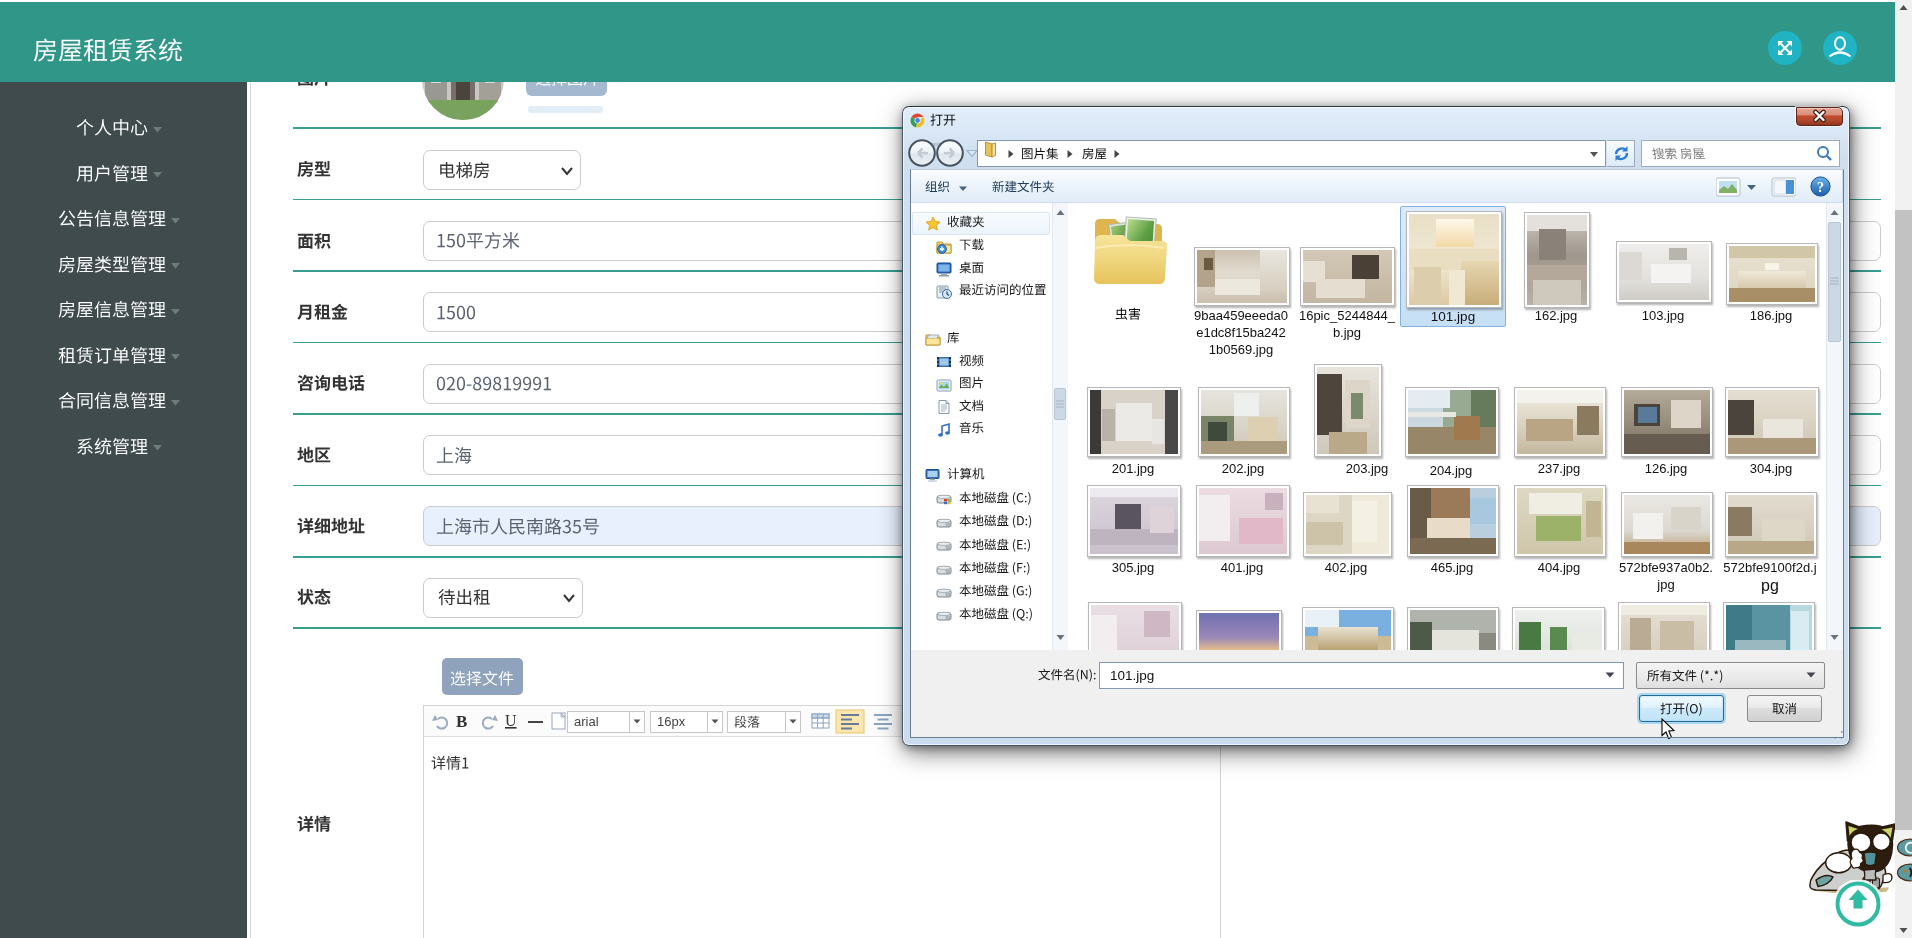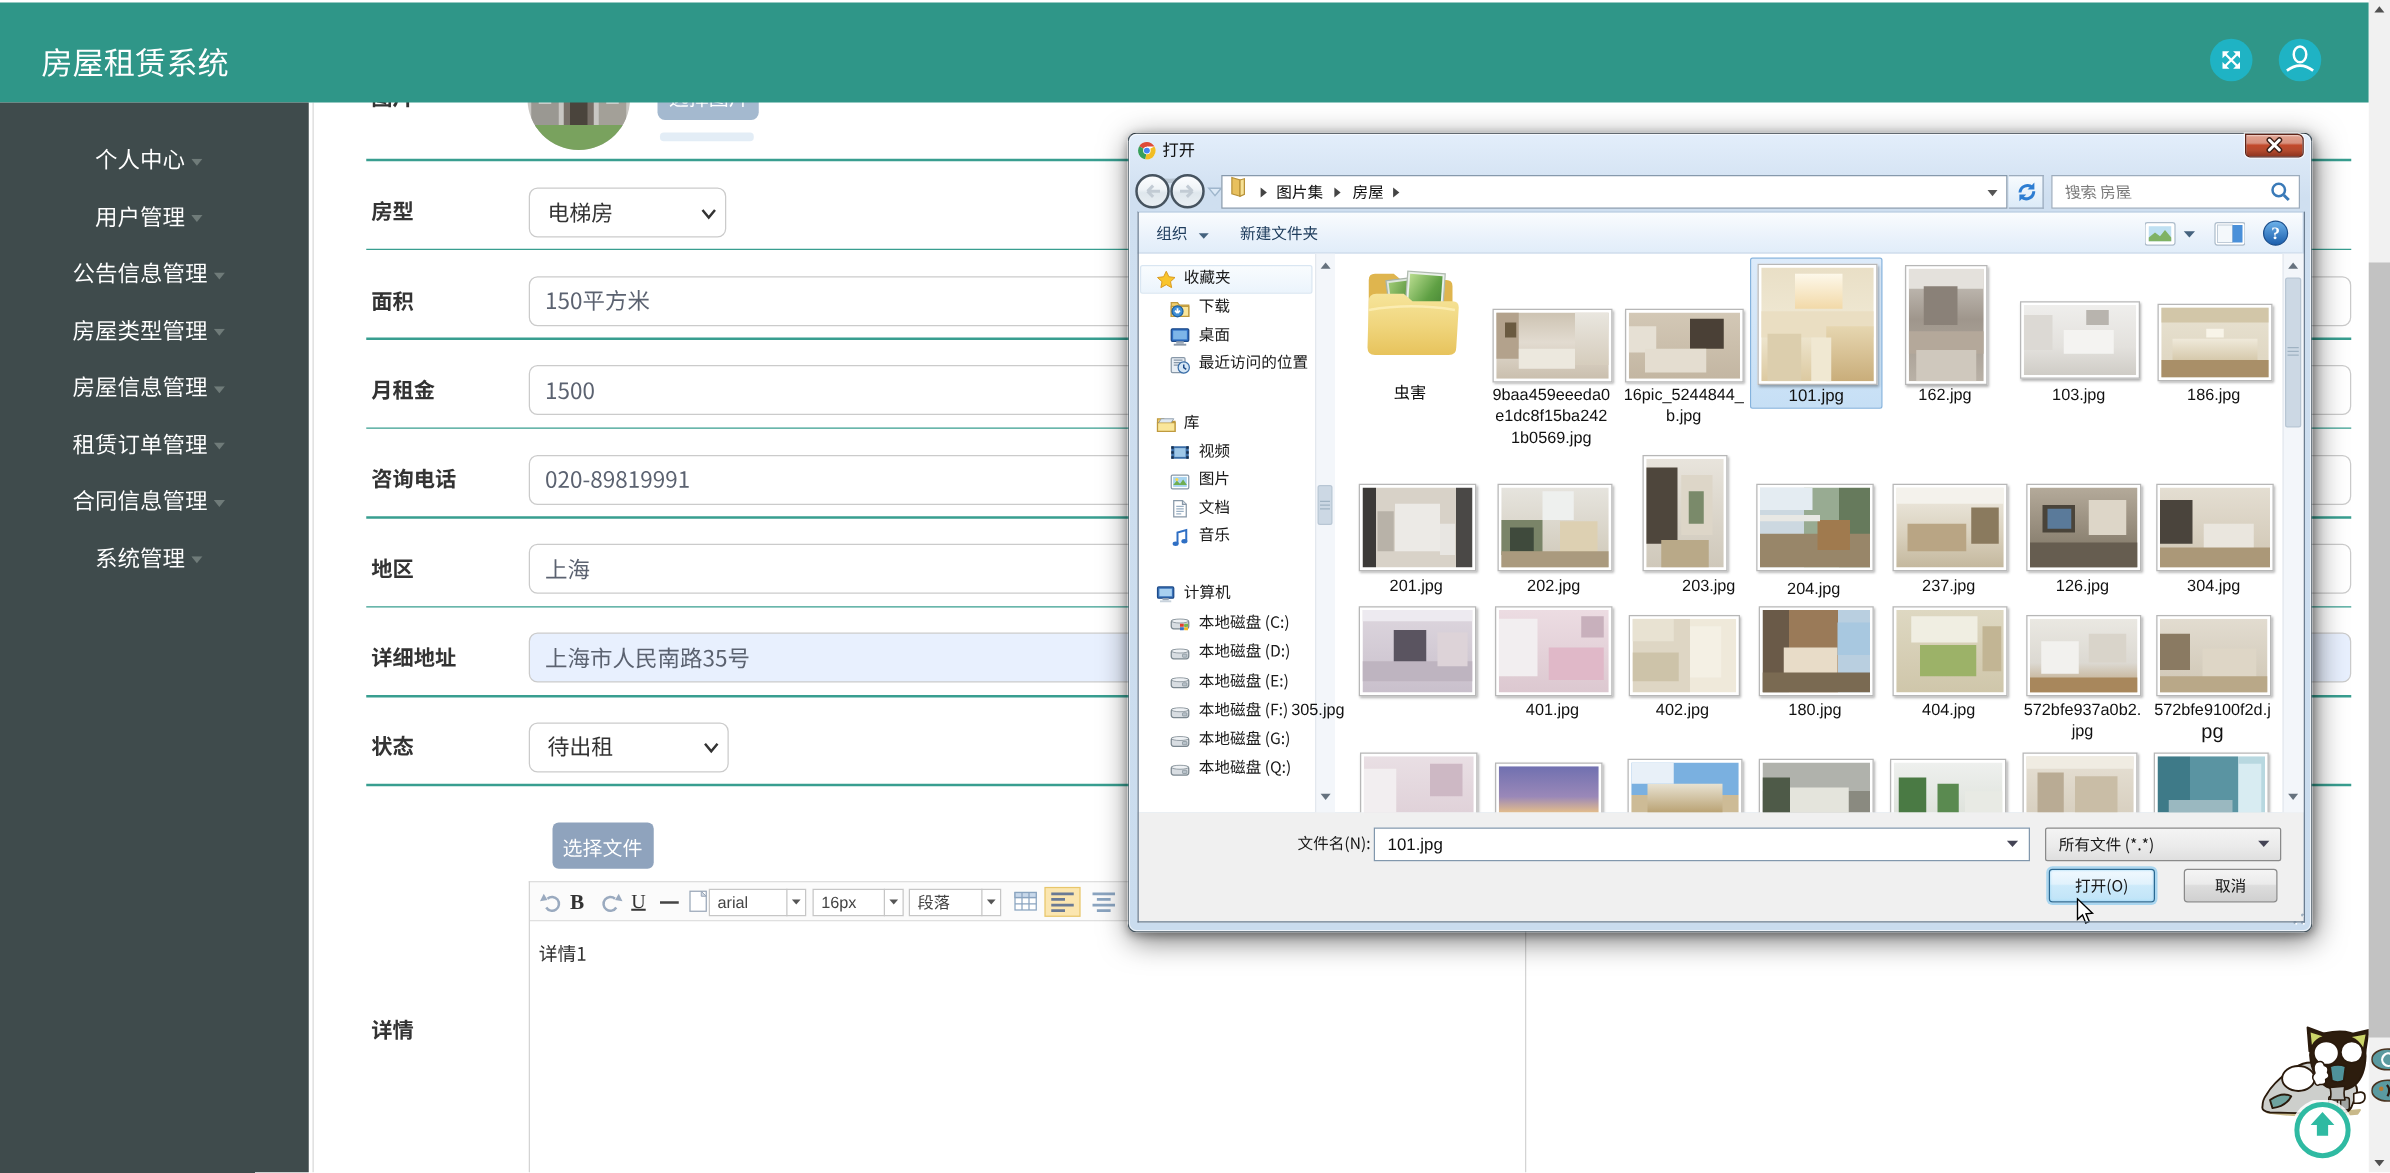--- a/index.html
+++ b/index.html
@@ -1084,24 +1084,24 @@
 <div style="position:absolute;left:1556px;top:308px;width:200px;margin-left:-100px;text-align:center;font-size:13px;color:#111;font-family:'Liberation Sans',sans-serif">162.jpg</div>
 <div style="position:absolute;left:1663px;top:308px;width:200px;margin-left:-100px;text-align:center;font-size:13px;color:#111;font-family:'Liberation Sans',sans-serif">103.jpg</div>
 <div style="position:absolute;left:1771px;top:308px;width:200px;margin-left:-100px;text-align:center;font-size:13px;color:#111;font-family:'Liberation Sans',sans-serif">186.jpg</div>
 <div style="position:absolute;left:1133px;top:461px;width:200px;margin-left:-100px;text-align:center;font-size:13px;color:#111;font-family:'Liberation Sans',sans-serif">201.jpg</div>
 <div style="position:absolute;left:1243px;top:461px;width:200px;margin-left:-100px;text-align:center;font-size:13px;color:#111;font-family:'Liberation Sans',sans-serif">202.jpg</div>
 <div style="position:absolute;left:1347px;top:461px;width:240px;margin-left:-100px;text-align:center;font-size:13px;color:#111;font-family:'Liberation Sans',sans-serif">203.jpg</div>
 <div style="position:absolute;left:1451px;top:463px;width:200px;margin-left:-100px;text-align:center;font-size:13px;color:#111;font-family:'Liberation Sans',sans-serif">204.jpg</div>
 <div style="position:absolute;left:1559px;top:461px;width:200px;margin-left:-100px;text-align:center;font-size:13px;color:#111;font-family:'Liberation Sans',sans-serif">237.jpg</div>
 <div style="position:absolute;left:1666px;top:461px;width:200px;margin-left:-100px;text-align:center;font-size:13px;color:#111;font-family:'Liberation Sans',sans-serif">126.jpg</div>
 <div style="position:absolute;left:1771px;top:461px;width:200px;margin-left:-100px;text-align:center;font-size:13px;color:#111;font-family:'Liberation Sans',sans-serif">304.jpg</div>
-<div style="position:absolute;left:1133px;top:560px;width:200px;margin-left:-100px;text-align:left;font-size:13px;color:#111;font-family:'Liberation Sans',sans-serif">305.jpg</div>
+<div style="position:absolute;left:1133px;top:560px;width:200px;margin-left:-100px;text-align:center;font-size:13px;color:#111;font-family:'Liberation Sans',sans-serif">305.jpg</div>
 <div style="position:absolute;left:1242px;top:560px;width:200px;margin-left:-100px;text-align:center;font-size:13px;color:#111;font-family:'Liberation Sans',sans-serif">401.jpg</div>
 <div style="position:absolute;left:1346px;top:560px;width:200px;margin-left:-100px;text-align:center;font-size:13px;color:#111;font-family:'Liberation Sans',sans-serif">402.jpg</div>
-<div style="position:absolute;left:1452px;top:560px;width:200px;margin-left:-100px;text-align:center;font-size:13px;color:#111;font-family:'Liberation Sans',sans-serif">180.jpg</div>
+<div style="position:absolute;left:1452px;top:560px;width:200px;margin-left:-100px;text-align:center;font-size:13px;color:#111;font-family:'Liberation Sans',sans-serif">465.jpg</div>
 <div style="position:absolute;left:1559px;top:560px;width:200px;margin-left:-100px;text-align:center;font-size:13px;color:#111;font-family:'Liberation Sans',sans-serif">404.jpg</div>
 <div style="position:absolute;left:1666px;top:560px;width:200px;margin-left:-100px;text-align:center;font-size:13px;color:#111;font-family:'Liberation Sans',sans-serif">572bfe937a0b2.</div>
 <div style="position:absolute;left:1666px;top:577px;width:200px;margin-left:-100px;text-align:center;font-size:13px;color:#111;font-family:'Liberation Sans',sans-serif">jpg</div>
 <div style="position:absolute;left:1770px;top:560px;width:200px;margin-left:-100px;text-align:center;font-size:13px;color:#111;font-family:'Liberation Sans',sans-serif">572bfe9100f2d.j</div>
 <div style="position:absolute;left:1770px;top:577px;width:200px;margin-left:-100px;text-align:center;font-size:16px;color:#111;font-family:'Liberation Sans',sans-serif">pg</div>
 <div style="position:absolute;left:910px;top:650px;width:933px;height:88px;background:#f0f0f0"></div>
 <div style="position:absolute;left:909.5px;top:169px;width:934px;height:569px;border:1px solid #6b7d90;border-top-color:#bdd0e2;background:transparent;z-index:5"></div>
 <svg style="position:absolute;left:1037.5px;top:668.0px;overflow:visible" width="58.5" height="15.6">
         <g fill="#1a1a1a" transform="translate(0,11.25) scale(0.012500,-0.012500)">
           <use href="#g49" x="0"></use>

